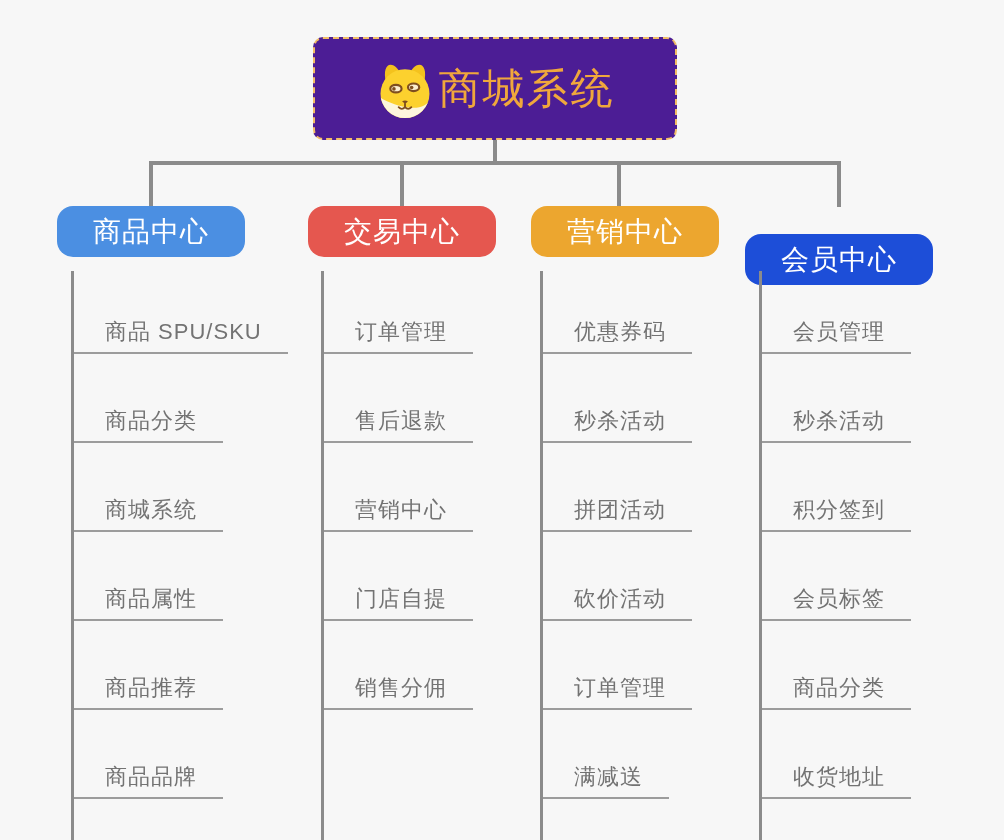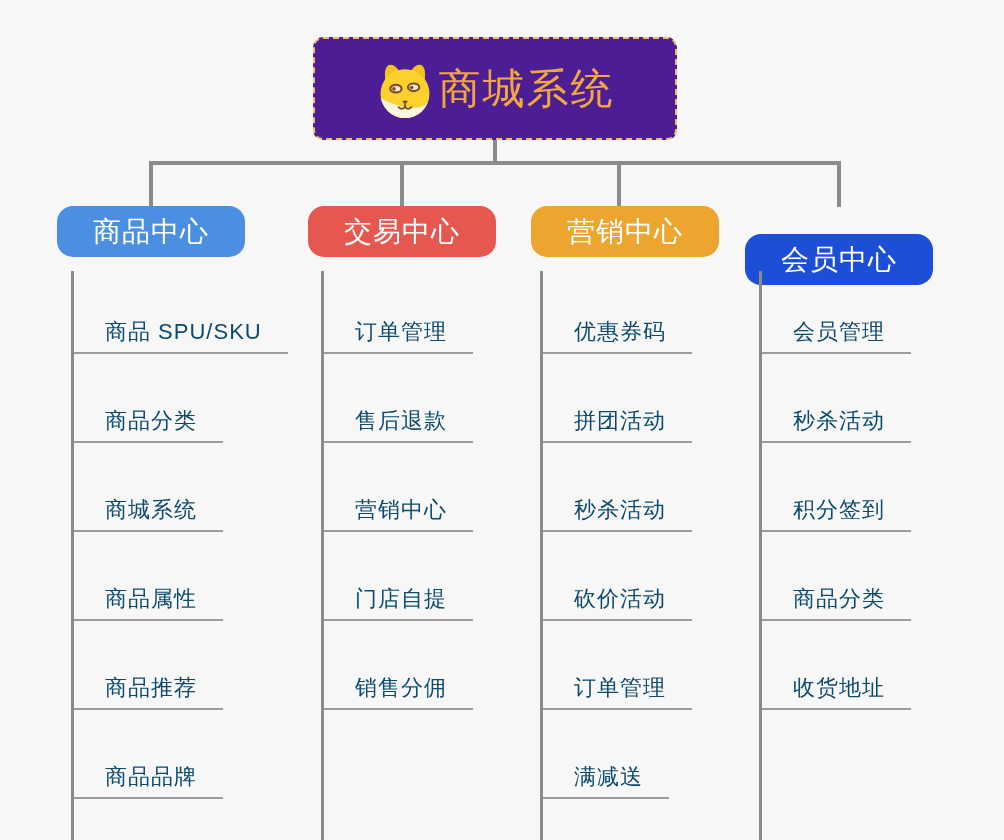--- a/index.html
+++ b/index.html
@@ -43,21 +43,21 @@
   .column{
     position:absolute;top:271px;height:528px;
     border-left:3px solid #8b8b8b;
     padding-top:45px;box-sizing:content-box;
   }
   .subtopic{
     height:30px;
     padding:0 26px 6px 31px;
     border-bottom:2px solid #9c9c9c;
     margin-bottom:51px;
-    font-size:22px;color:#0c4a6e;letter-spacing:1px;
+    font-size:22px;color:#737373;letter-spacing:1px;
     line-height:32px;white-space:nowrap;
     width:fit-content;
   }
   .subtopic:last-child{margin-bottom:12px;}
 </style>
 </head>
 <body>
 
 <div class="canvas">
 
@@ -107,30 +107,31 @@
         <div class="subtopic">订单管理</div>
         <div class="subtopic">售后退款</div>
         <div class="subtopic">营销中心</div>
         <div class="subtopic">门店自提</div>
         <div class="subtopic">销售分佣</div>
       </div>
       <div class="line drop" style="left: 617px;"></div>
       <div class="branch-header" style="left: 531px; background: rgb(236, 166, 47);">营销中心</div>
       <div class="column" style="left: 540px;">
         <div class="subtopic">优惠券码</div>
+        <div class="subtopic">秒杀活动</div>
         <div class="subtopic">拼团活动</div>
-        <div class="subtopic">秒杀活动</div>
         <div class="subtopic">砍价活动</div>
         <div class="subtopic">订单管理</div>
         <div class="subtopic">满减送</div>
       </div>
       <div class="line drop" style="left: 837px;"></div>
       <div class="branch-header" style="left: 745px; background: #1d4ed8; margin-top: 28px;">会员中心</div>
       <div class="column" style="left: 759px;">
         <div class="subtopic">会员管理</div>
         <div class="subtopic">秒杀活动</div>
         <div class="subtopic">积分签到</div>
+        <div class="subtopic">会员标签</div>
         <div class="subtopic">商品分类</div>
         <div class="subtopic">收货地址</div>
       </div>
     </div>
 
 </div>
 
 </body></html>

